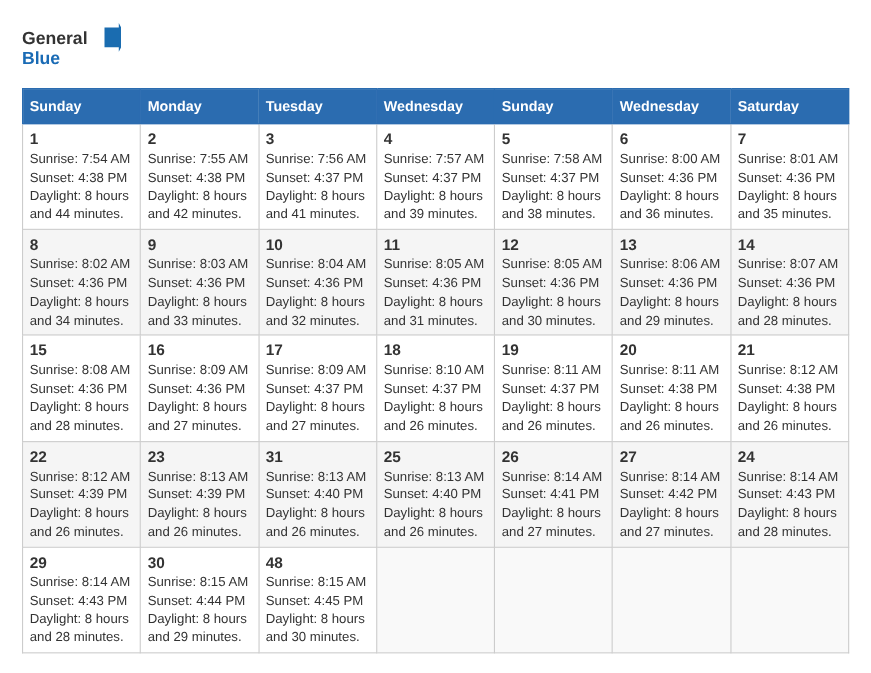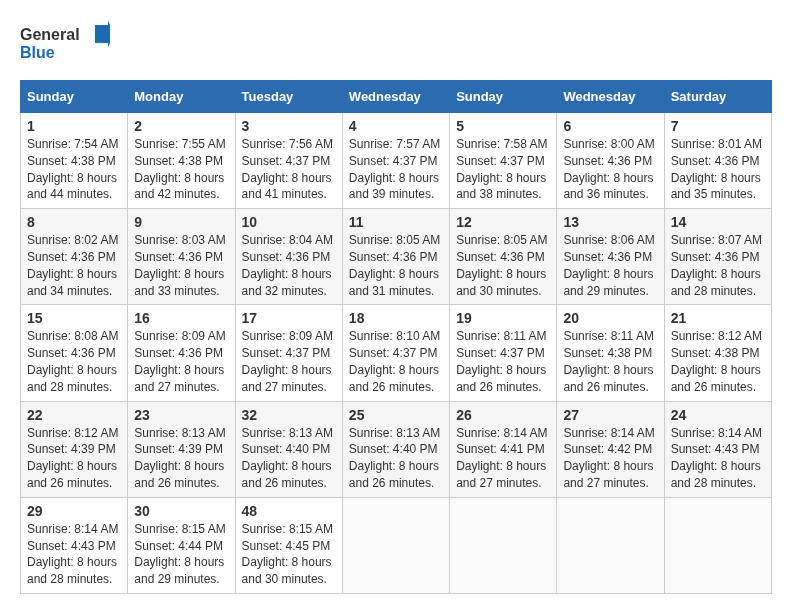--- a/index.html
+++ b/index.html
@@ -288,21 +288,21 @@
         </td>
         <td>
           <span class="day-number">23</span>
           <div class="day-detail">
             Sunrise: 8:13 AM<br>
             Sunset: 4:39 PM<br>
             Daylight: 8 hours and 26 minutes.
           </div>
         </td>
         <td>
-          <span class="day-number">32</span>
+          <span class="day-number">31</span>
           <div class="day-detail">
             Sunrise: 8:13 AM<br>
             Sunset: 4:40 PM<br>
             Daylight: 8 hours and 26 minutes.
           </div>
         </td>
         <td>
           <span class="day-number">25</span>
           <div class="day-detail">
             Sunrise: 8:13 AM<br>

